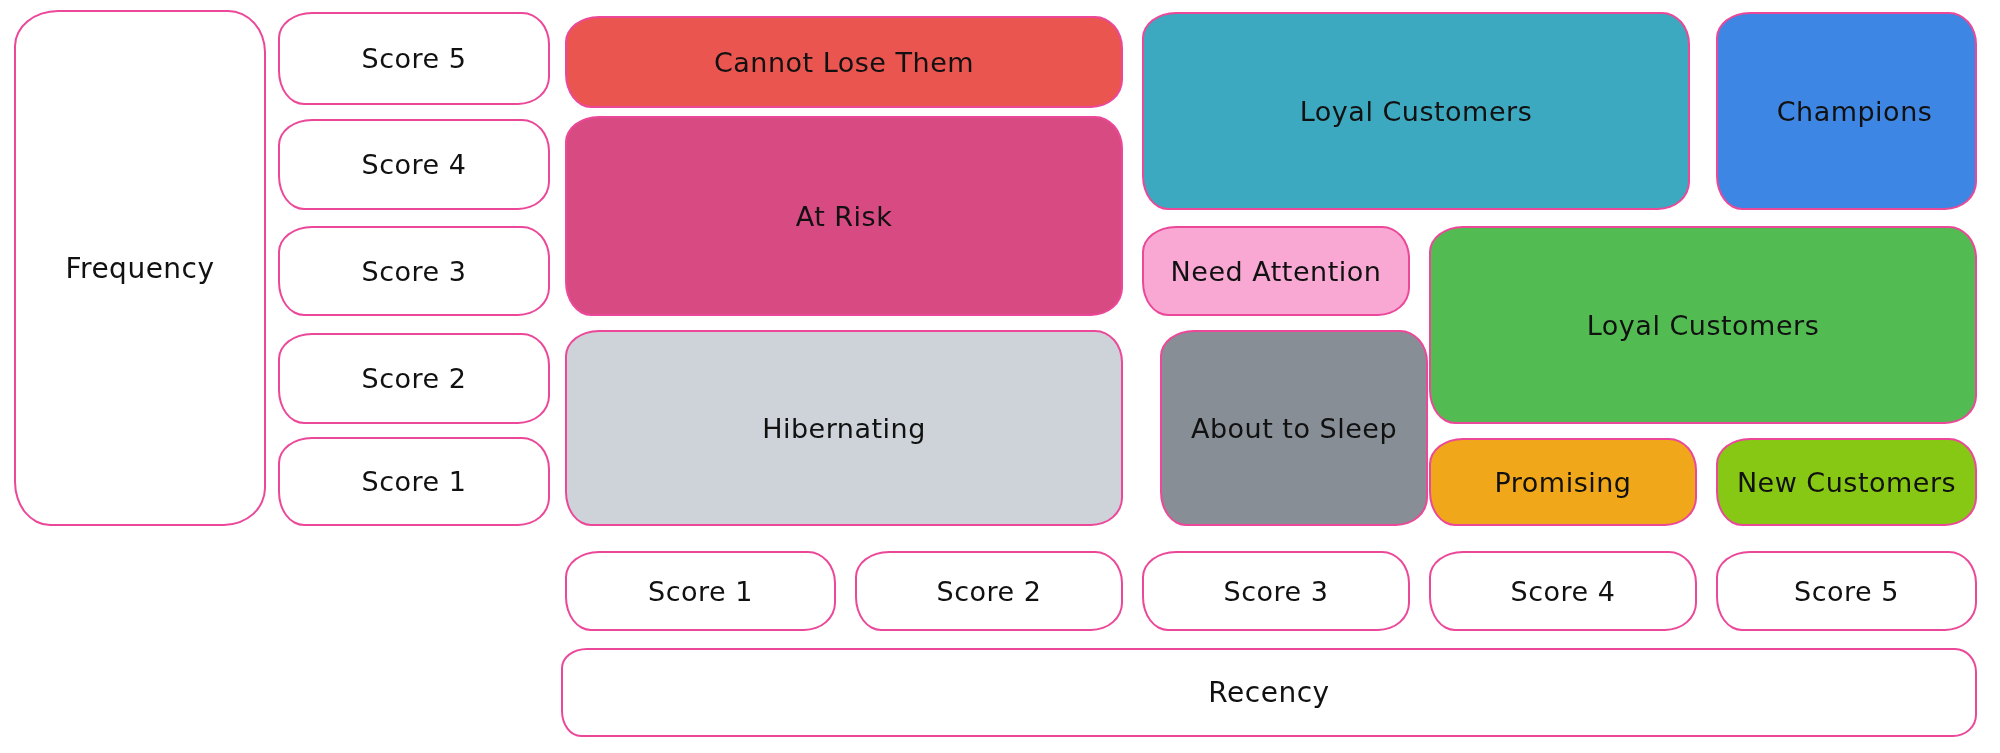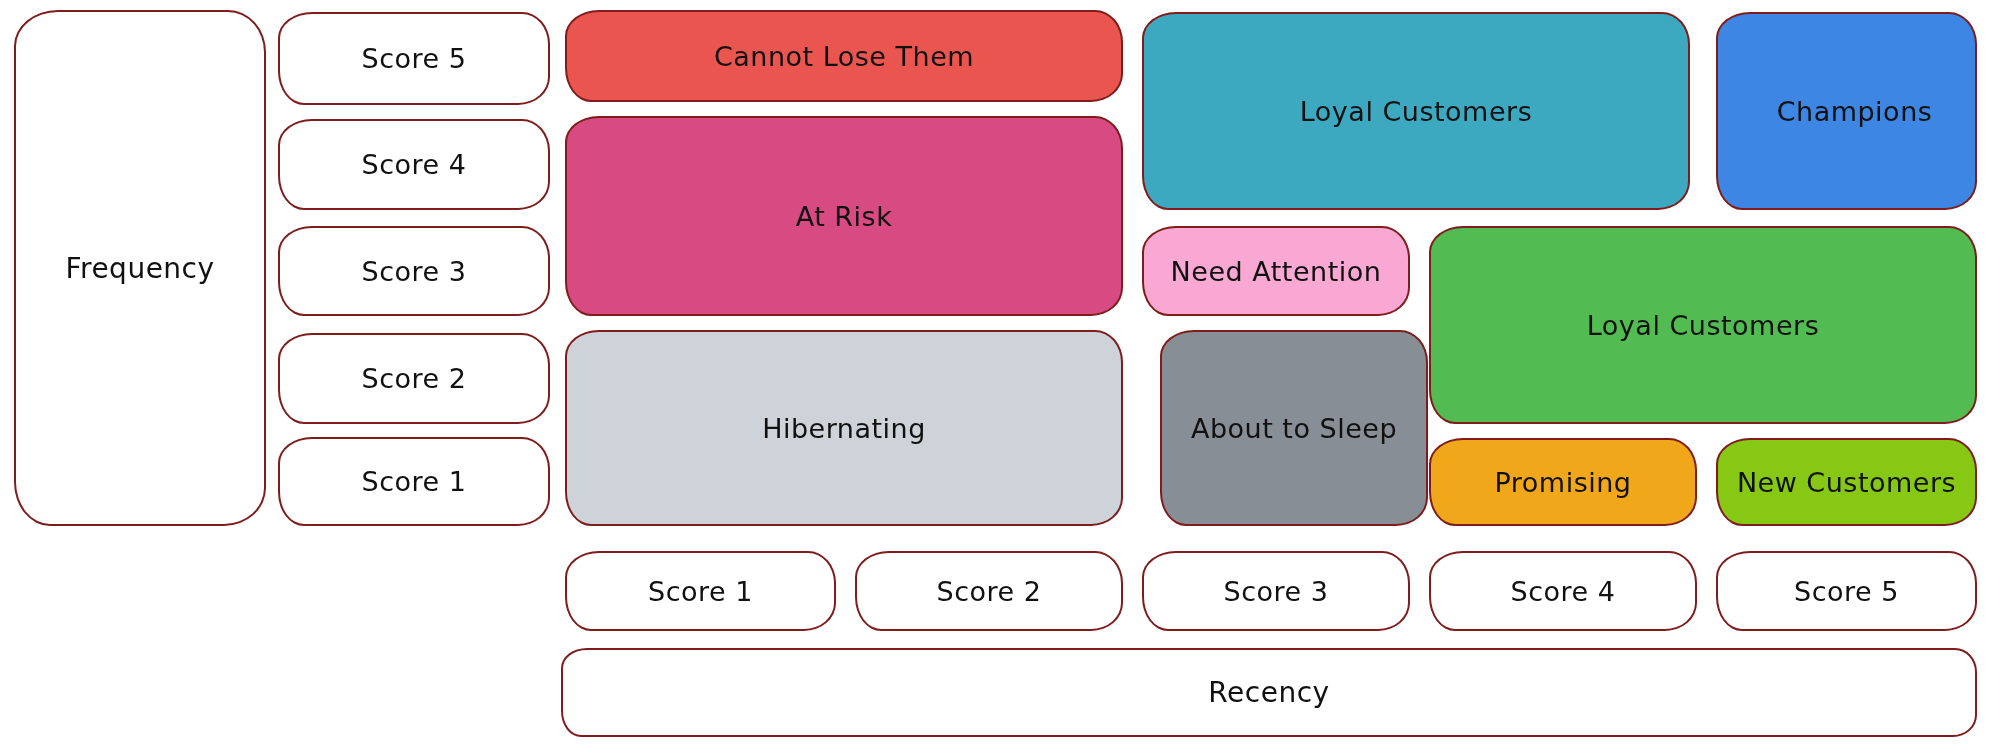--- a/index.html
+++ b/index.html
@@ -10,41 +10,41 @@
     background: #ffffff;
     font-family: "DejaVu Sans", sans-serif;
     color: #111111;
   }
   .box {
     position: absolute;
     box-sizing: border-box;
     display: flex;
     align-items: center;
     justify-content: center;
-    border: 2px solid #7f1d1d;
+    border: 2px solid #ec4899;
     background: #ffffff;
     font-size: 27px;
     letter-spacing: 0.5px;
     text-align: center;
     
     border-radius: 34px 28px 32px 26px / 26px 32px 28px 34px;
   }
   .seg { font-size: 27px; }
   .axis-label { font-size: 28px; }
 
   
   #frequency      { left: 14px;   top: 10px;  width: 252px;  height: 516px; border-radius: 44px 38px 42px 36px / 36px 42px 38px 44px; }
   #fs5            { left: 278px;  top: 12px;  width: 272px;  height: 93px; }
   #fs4            { left: 278px;  top: 119px; width: 272px;  height: 91px; }
   #fs3            { left: 278px;  top: 226px; width: 272px;  height: 90px; }
   #fs2            { left: 278px;  top: 333px; width: 272px;  height: 91px; }
   #fs1            { left: 278px;  top: 437px; width: 272px;  height: 89px; }
 
   
-  #cannot-lose    { left: 565px;  top: 10px;  width: 558px;  height: 92px; }
+  #cannot-lose    { left: 565px;  top: 16px;  width: 558px;  height: 92px; }
   #at-risk        { left: 565px;  top: 116px; width: 558px;  height: 200px; }
   #hibernating    { left: 565px;  top: 330px; width: 558px;  height: 196px; }
   #loyal-top      { left: 1142px; top: 12px;  width: 548px;  height: 198px; }
   #champions      { left: 1716px; top: 12px;  width: 261px;  height: 198px; }
   #need-attention { left: 1142px; top: 226px; width: 268px;  height: 90px; }
   #about-to-sleep { left: 1160px; top: 330px; width: 268px;  height: 196px; text-align: right; }
   #loyal-mid      { left: 1429px; top: 226px; width: 548px;  height: 198px; }
   #promising      { left: 1429px; top: 438px; width: 268px;  height: 88px; }
   #new-customers  { left: 1716px; top: 438px; width: 261px;  height: 88px; }
 

